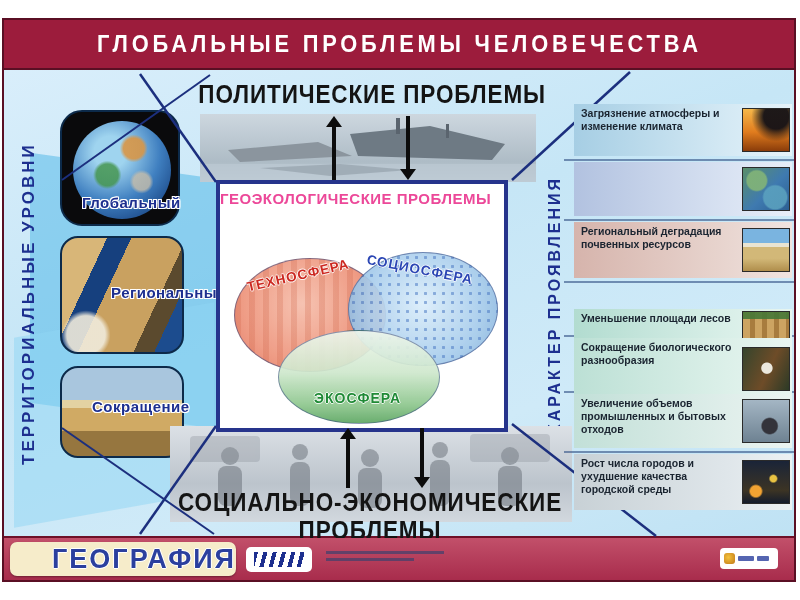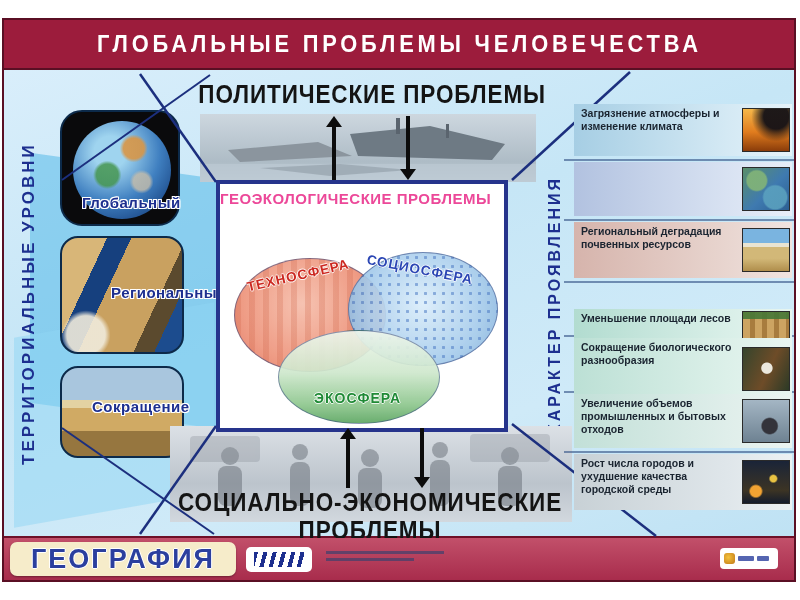--- a/index.html
+++ b/index.html
@@ -95,21 +95,21 @@
   .t4{background:linear-gradient(180deg,rgba(70,120,55,.9) 0 7px,transparent 7px),repeating-linear-gradient(90deg,#cda462 0 7px,#a87c3e 7px 12px);}
   .t5{background:radial-gradient(circle at 52% 48%,#ece8de 0 16%,transparent 19%),linear-gradient(115deg,#35442c 0%,#6e4c28 55%,#2c3a26 100%);}
   .t6{background:radial-gradient(circle at 58% 62%,#33333b 0 20%,transparent 24%),linear-gradient(180deg,#a4b6c4 0%,#6e8292 100%);}
   .t7{background:radial-gradient(circle at 28% 72%,#f2a332 0 12%,transparent 16%),radial-gradient(circle at 66% 42%,#e8c242 0 8%,transparent 12%),linear-gradient(180deg,#1a2438 0%,#3c3424 70%,#141c2c 100%);}
   
   .lines{position:absolute;inset:0;pointer-events:none;z-index:2;}
   
   .ftr{position:absolute;left:0;bottom:0;width:100%;height:44px;box-sizing:border-box;
        background:linear-gradient(180deg,#c2506a 0%,#a82c4c 100%);border-top:2px solid #6e1028;}
   .geo-chip{position:absolute;left:6px;top:4px;width:226px;height:34px;background:#f6ecca;border-radius:7px;
-       display:flex;align-items:center;justify-content:center;box-shadow:0 1px 2px rgba(0,0,0,.35);}
+       display:flex;align-items:center;justify-content:flex-end;box-shadow:0 1px 2px rgba(0,0,0,.35);}
   .geo-chip span{color:#2b3f9e;font-weight:bold;font-size:27px;letter-spacing:2px;
        text-shadow:1px 0 0 #fff,-1px 0 0 #fff,0 1px 0 #fff,0 -1px 0 #fff;}
   .pub-logo{position:absolute;left:242px;top:9px;width:66px;height:25px;background:#fff;border-radius:5px;}
   .pub-logo i{position:absolute;left:8px;right:8px;top:5px;bottom:5px;
        background:repeating-linear-gradient(105deg,#1d2f8f 0 4px,transparent 4px 9px);}
   .fineprint{position:absolute;left:322px;top:13px;}
   .fineprint b{display:block;height:3px;background:#34406e;opacity:.65;margin-bottom:4px;}
   .fp1{width:118px;} .fp2{width:88px;}
   .badge{position:absolute;right:16px;top:10px;width:58px;height:21px;background:#fff;border-radius:4px;
        display:flex;align-items:center;gap:3px;padding:0 4px;box-sizing:border-box;}

